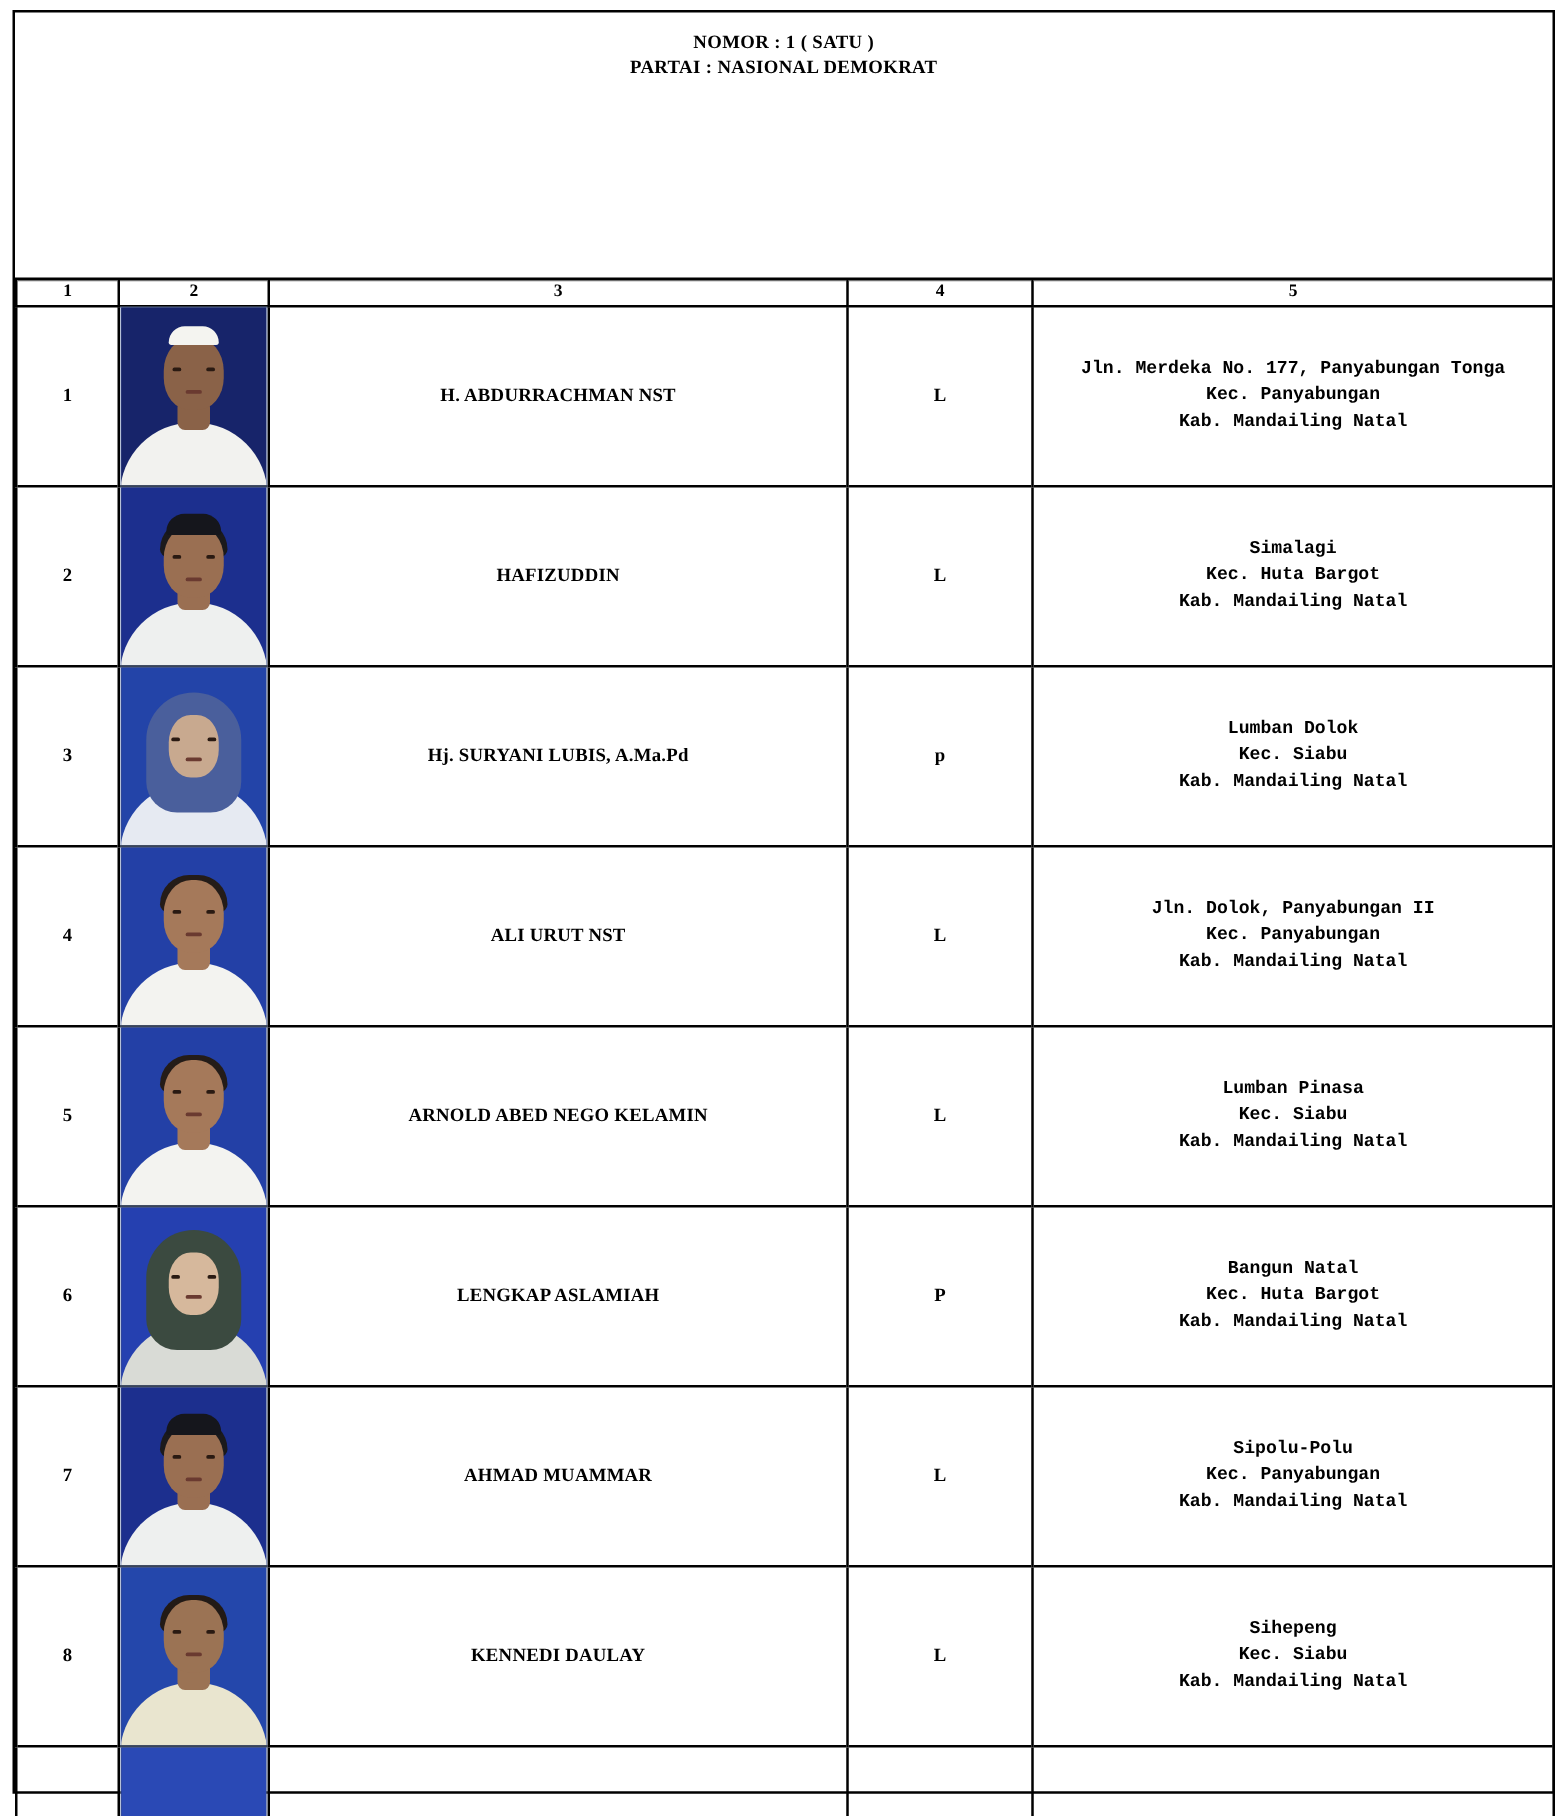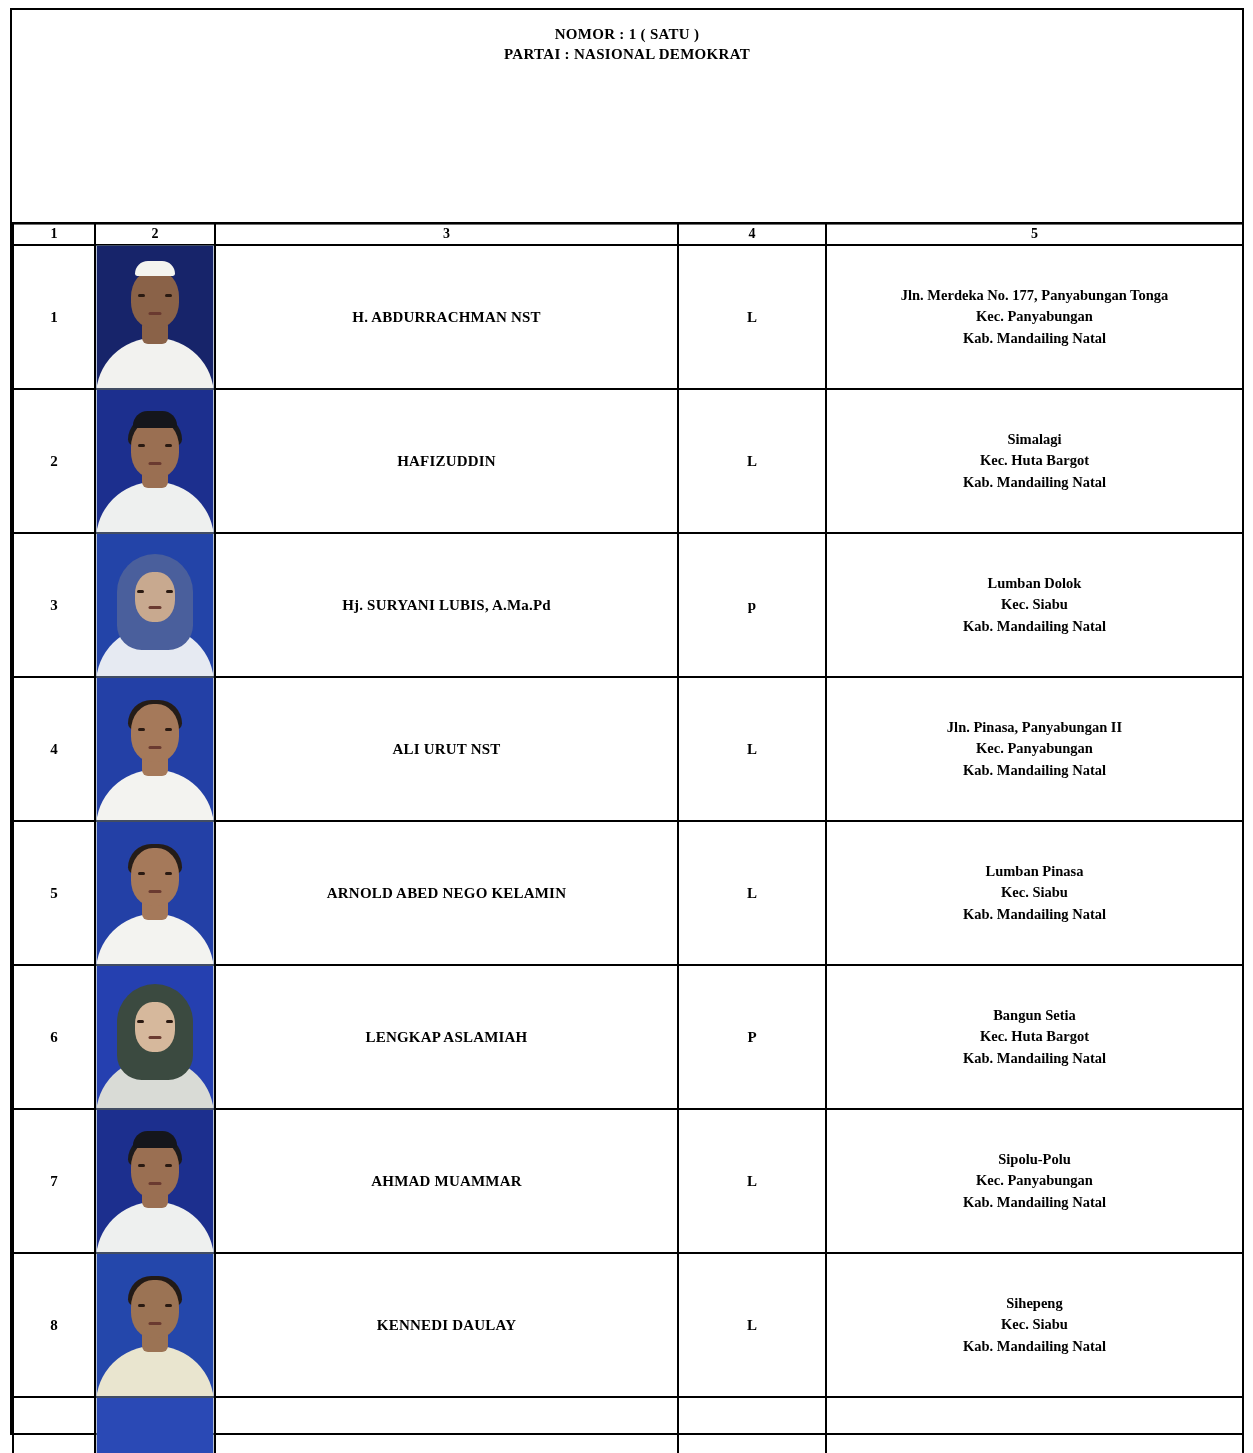--- a/index.html
+++ b/index.html
@@ -130,21 +130,21 @@
   }
   td.sex {
     font-size: 15px;
     font-weight: bold;
   }
   td.addr {
     font-size: 14.5px;
     font-weight: bold;
     line-height: 1.45;
   }
-  td.addr div { white-space: nowrap; }
+  td.addr div { white-space: nowrap; font-family: Liberation Mono, monospace; }
 
   
   td.photo {
     padding: 0;
     position: relative;
     overflow: visible;
   }
   .photo-wrap {
     position: relative;
     width: 116px;
@@ -334,21 +334,21 @@
                 <div class="ph-hair" style="background:#241c18;top:22px"></div>
                 <div class="ph-head" style="background:#a5795a;top:26px"></div>
                 <div class="ph-eye" style="left:41px;top:50px"></div>
                 <div class="ph-eye" style="left:68px;top:50px"></div>
                 <div class="ph-mouth" style="top:68px"></div>
               </div>
             </td>
             <td class="name">ALI URUT NST</td>
             <td class="sex">L</td>
             <td class="addr">
-              <div>Jln. Pinasa, Panyabungan II</div>
+              <div>Jln. Dolok, Panyabungan II</div>
               <div>Kec. Panyabungan</div>
               <div>Kab. Mandailing Natal</div>
             </td>
           </tr>
           <tr class="candidate">
             <td class="num">5</td>
             <td class="photo">
               <div class="photo-wrap">
                 <div class="ph-bg" style="background:#2340a6"></div>
                 <div class="ph-shoulders" style="background:#f3f3f0"></div>
@@ -378,21 +378,21 @@
                 <div class="ph-hijab" style="background:#3b4a40;top:18px"></div>
                 <div class="ph-face" style="background:#d6b89c;top:36px"></div>
                 <div class="ph-eye" style="left:40px;top:54px"></div>
                 <div class="ph-eye" style="left:69px;top:54px"></div>
                 <div class="ph-mouth" style="top:70px"></div>
               </div>
             </td>
             <td class="name">LENGKAP ASLAMIAH</td>
             <td class="sex">P</td>
             <td class="addr">
-              <div>Bangun Setia</div>
+              <div>Bangun Natal</div>
               <div>Kec. Huta Bargot</div>
               <div>Kab. Mandailing Natal</div>
             </td>
           </tr>
           <tr class="candidate">
             <td class="num">7</td>
             <td class="photo">
               <div class="photo-wrap">
                 <div class="ph-bg" style="background:#1c2f8e"></div>
                 <div class="ph-shoulders" style="background:#eef0ef"></div>

